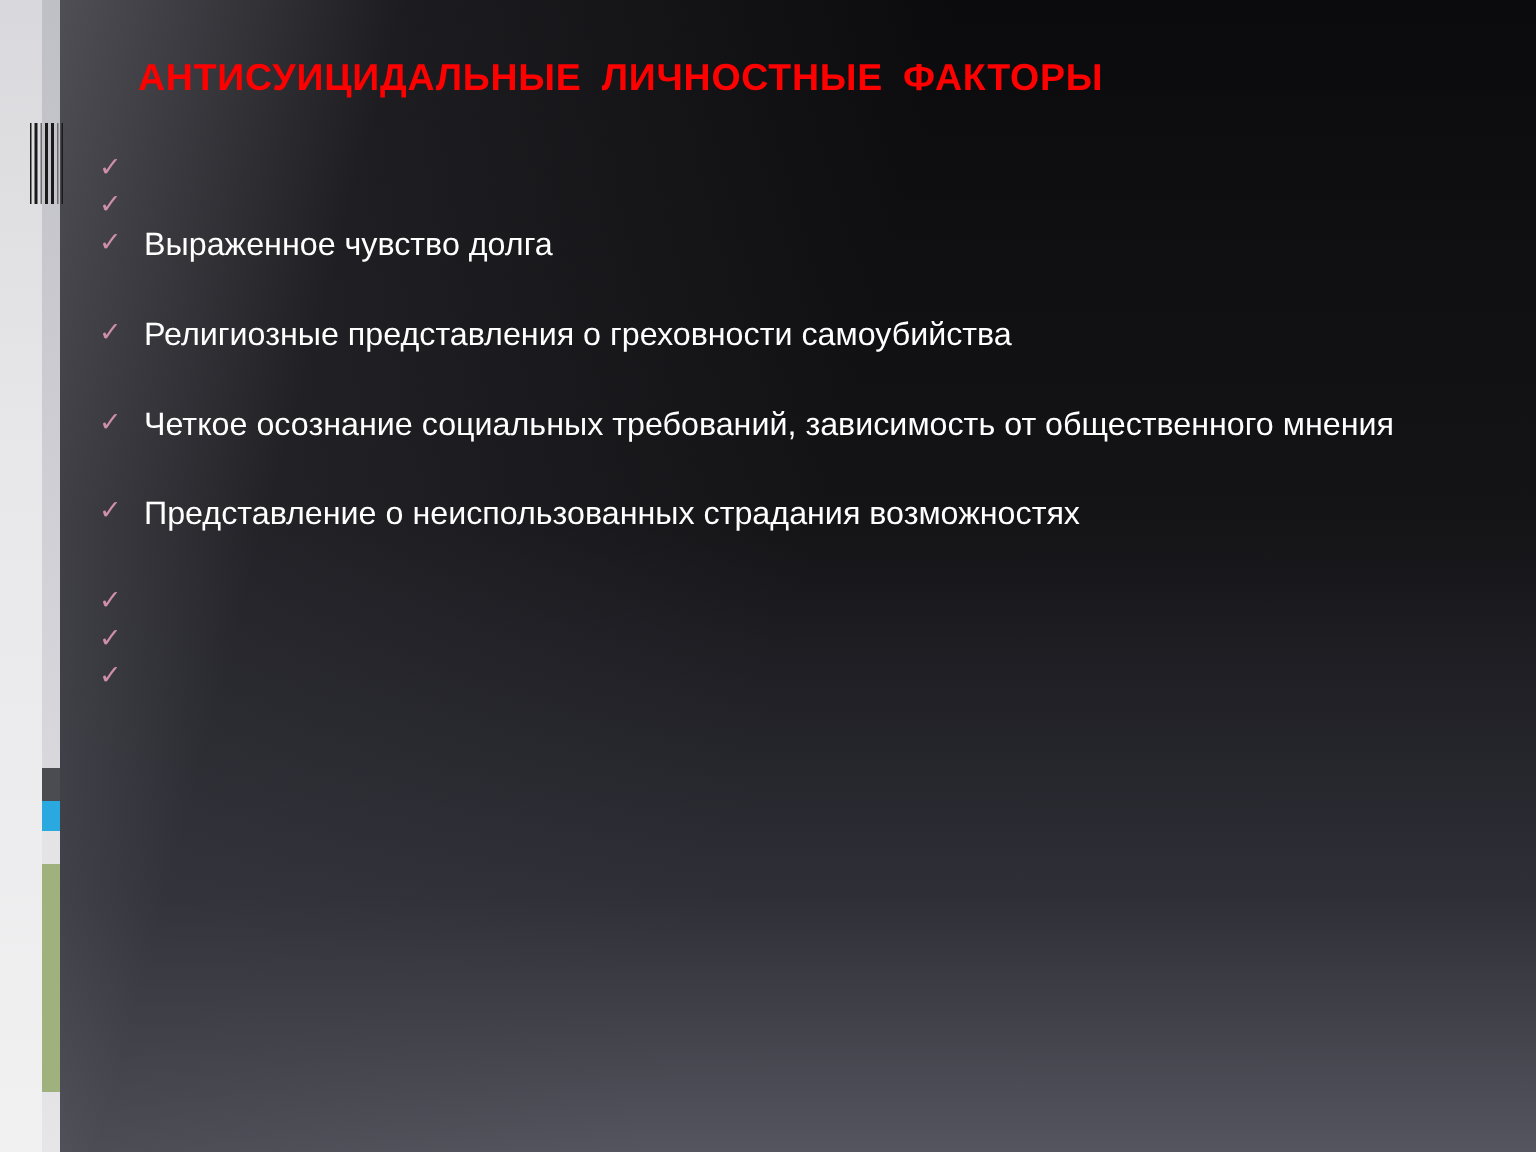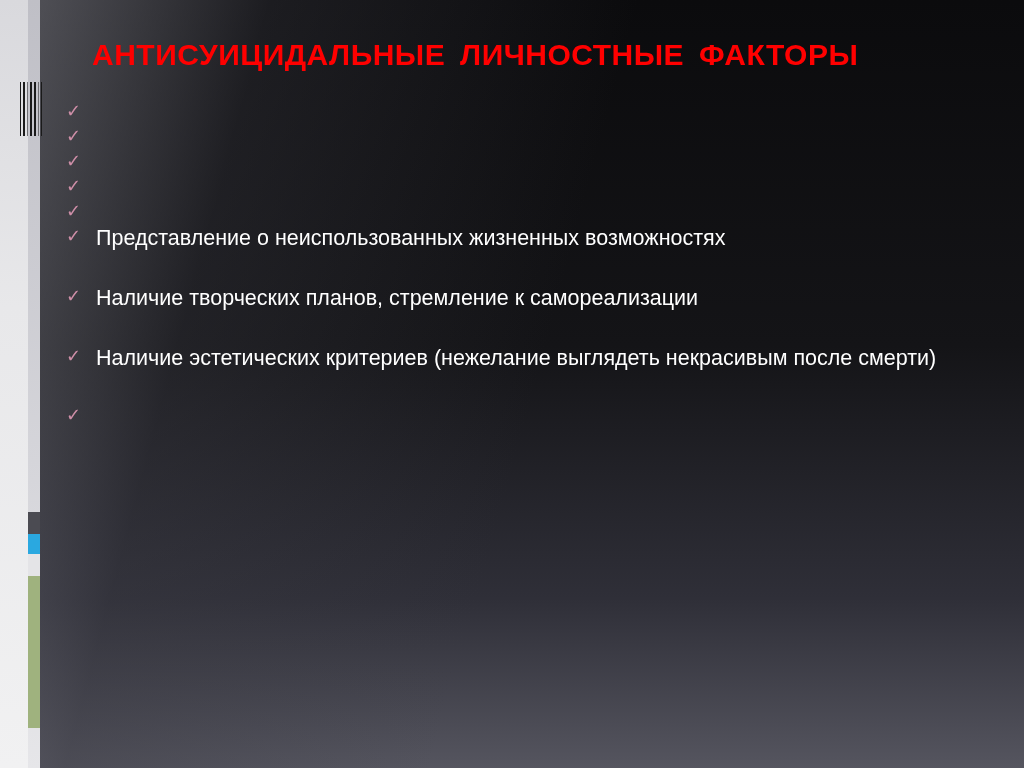--- a/index.html
+++ b/index.html
@@ -82,21 +82,21 @@
     height: 768px;
   }
 
   .title {
     position: absolute;
     left: 32px;
     top: 38px;
     width: 860px;
     color: #ff0000;
     font-weight: bold;
-    font-size: 30px;
+    font-size: 25px;
     letter-spacing: 0.5px;
     word-spacing: 6px;
     white-space: nowrap;
   }
 
   .bullets {
     position: absolute;
     left: 0;
     top: 96px;
     width: 944px;
@@ -165,43 +165,44 @@
       <li class="bullet">
         <span class="check-icon">✓</span>
       </li>
 
       <li class="bullet">
         <span class="check-icon">✓</span>
       </li>
 
       <li class="bullet">
         <span class="check-icon">✓</span>
-      </li>
-
-      <li class="bullet">
-        <span class="check-icon">✓</span>
-      </li>
-
-      <li class="bullet">
-        <span class="check-icon">✓</span>
-      </li>
-
-      <li class="bullet">
-        <span class="check-icon">✓</span>
-        <span class="bullet-text">Представление о неиспользованных жизненных возможностях</span>
-      </li>
-
-      <li class="bullet">
-        <span class="check-icon">✓</span>
-        <span class="bullet-text">Наличие творческих планов, стремление к самореализации</span>
-      </li>
-
-      <li class="bullet">
-        <span class="check-icon">✓</span>
-        <span class="bullet-text">Наличие эстетических критериев (нежелание выглядеть некрасивым после смерти)</span>
+        <span class="bullet-text">Выраженное чувство долга</span>
+      </li>
+
+      <li class="bullet">
+        <span class="check-icon">✓</span>
+        <span class="bullet-text">Религиозные представления о греховности самоубийства</span>
+      </li>
+
+      <li class="bullet">
+        <span class="check-icon">✓</span>
+        <span class="bullet-text">Четкое осознание социальных требований, зависимость от общественного мнения</span>
+      </li>
+
+      <li class="bullet">
+        <span class="check-icon">✓</span>
+        <span class="bullet-text">Представление о неиспользованных страдания возможностях</span>
+      </li>
+
+      <li class="bullet">
+        <span class="check-icon">✓</span>
+      </li>
+
+      <li class="bullet">
+        <span class="check-icon">✓</span>
       </li>
 
       <li class="bullet">
         <span class="check-icon">✓</span>
       </li>
 
     </ul>
   </div>
 </div>
 

